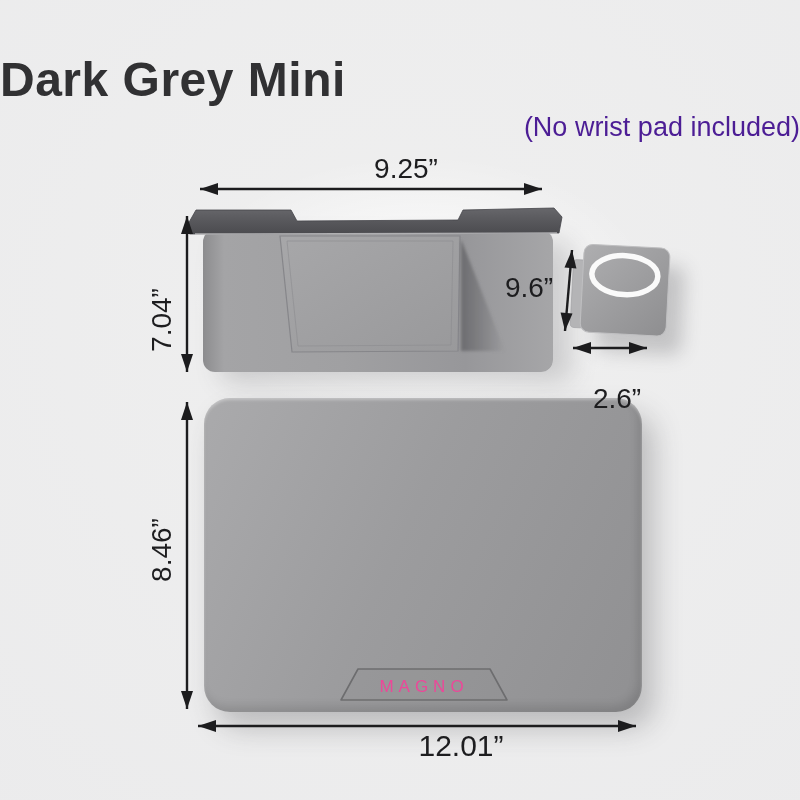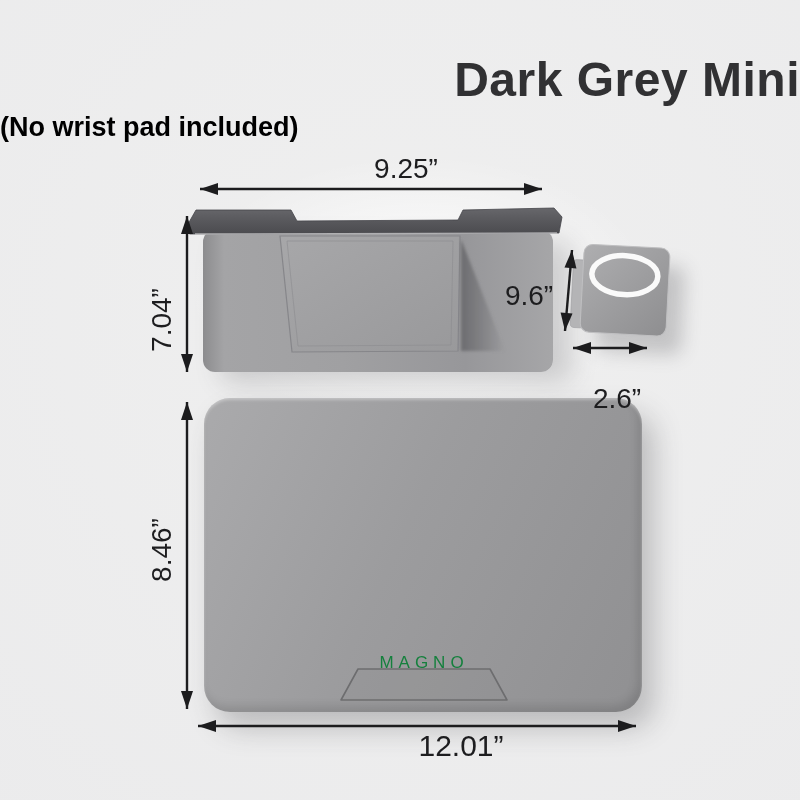--- a/index.html
+++ b/index.html
@@ -7,26 +7,26 @@
     width:800px;height:800px;position:relative;overflow:hidden;
     font-family:"Liberation Sans","DejaVu Sans",sans-serif;
     background:radial-gradient(120% 120% at 50% 40%, #efefef 0%, #ebebec 70%, #e8e8e9 100%);
   }
   .abs{position:absolute;}
   .glow{
     left:110px;top:110px;width:620px;height:360px;border-radius:50%;
     background:radial-gradient(closest-side, rgba(255,255,255,0.95), rgba(255,255,255,0) 75%);
   }
   .title{
-    left:0;right:0;top:52px;text-align:right;
+    left:0;right:0;top:52px;text-align:left;
     font-size:48px;font-weight:700;color:#313133;letter-spacing:0.5px;
   }
   .subtitle{
-    left:0;right:0;top:112px;text-align:left;
-    font-size:27px;font-weight:700;color:#000000;
+    left:0;right:0;top:112px;text-align:right;
+    font-size:27px;font-weight:400;color:#4c1d95;
   }
   .dim{
     font-size:28px;color:#1d1d1f;white-space:nowrap;
     transform:translate(-50%,-50%);
   }
   .dim.rot{transform:translate(-50%,-50%) rotate(-90deg);}
   .dim.big{font-size:30px;margin-left:14px;}
   .stand-shadow{
     left:203px;top:232px;width:350px;height:140px;border-radius:12px;
     box-shadow:18px 10px 26px rgba(70,70,75,0.22);
@@ -37,22 +37,22 @@
     box-shadow:16px 18px 18px rgba(70,70,75,0.25);
   }
   .pad{
     left:204px;top:398px;width:438px;height:314px;border-radius:26px;
     background:linear-gradient(115deg,#aaaaac 0%,#9c9c9e 45%,#909092 100%);
     box-shadow:12px 16px 28px rgba(60,60,64,0.28),
                inset 0 2px 3px rgba(255,255,255,0.35),
                inset -4px -6px 10px rgba(0,0,0,0.12);
   }
   .logo{
-    left:424px;top:663px;transform:translate(-50%,-50%);
-    font-size:17px;font-weight:500;letter-spacing:5px;color:#15803d;
+    left:424px;top:687px;transform:translate(-50%,-50%);
+    font-size:17px;font-weight:500;letter-spacing:5px;color:#ec4899;
   }
   svg.overlay{left:0;top:0;pointer-events:none;}
 </style>
 </head>
 <body>
 
 <div class="abs glow"></div>
 
 <div class="abs title">Dark Grey Mini</div>
 <div class="abs subtitle">(No wrist pad included)</div>
@@ -118,18 +118,18 @@
     <line x1="187" y1="216" x2="187" y2="372" marker-start="url(#ah)" marker-end="url(#ah)"></line>
     <line x1="572" y1="250" x2="565" y2="331" marker-start="url(#ah)" marker-end="url(#ah)"></line>
     <line x1="573" y1="348" x2="647" y2="348" marker-start="url(#ah)" marker-end="url(#ah)"></line>
     <line x1="187" y1="402" x2="187" y2="709" marker-start="url(#ah)" marker-end="url(#ah)"></line>
     <line x1="198" y1="726" x2="636" y2="726" marker-start="url(#ah)" marker-end="url(#ah)"></line>
   </g>
 </svg>
 
 <div class="abs dim" style="left:406px;top:169px;text-align:center;">9.25”</div>
 <div class="abs dim rot" style="left:162px;top:320px;">7.04”</div>
-<div class="abs dim" style="left:529px;top:288px;margin-top:8px;">9.6”</div>
+<div class="abs dim" style="left:529px;top:288px;">9.6”</div>
 <div class="abs dim" style="left:617px;top:375px;margin-top:24px;">2.6”</div>
 <div class="abs dim rot" style="left:162px;top:550px;">8.46”</div>
 <div class="abs dim big" style="left:447px;top:746px;">12.01”</div>
 
 <div class="abs logo">MAGNO</div>
 
 </body></html>

